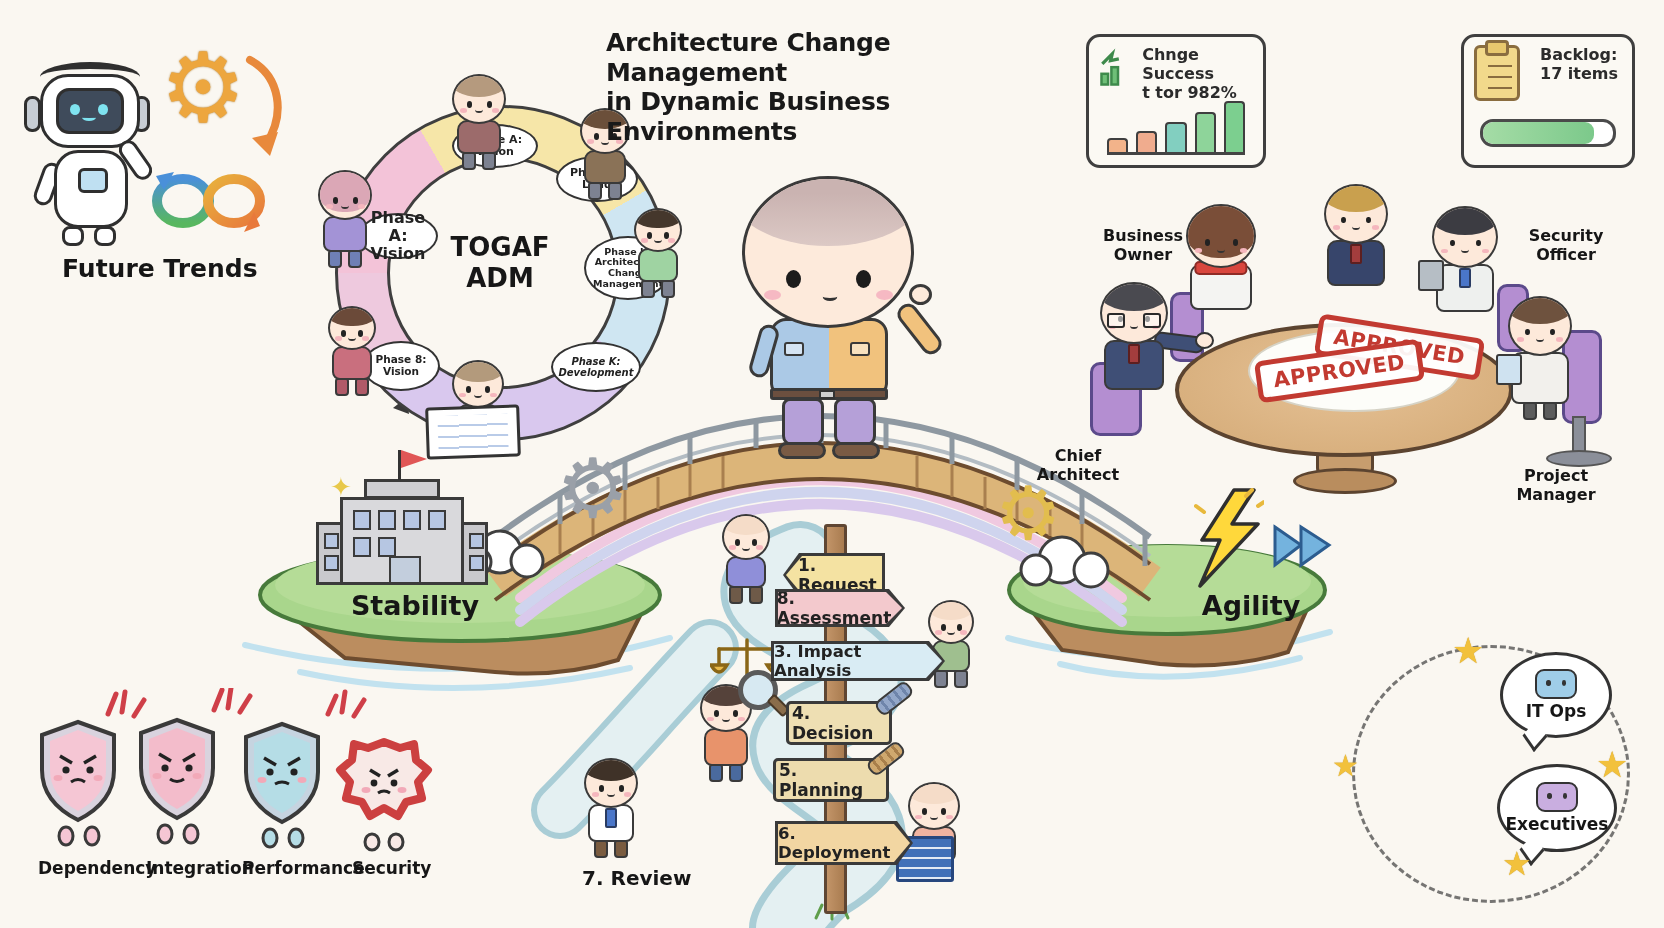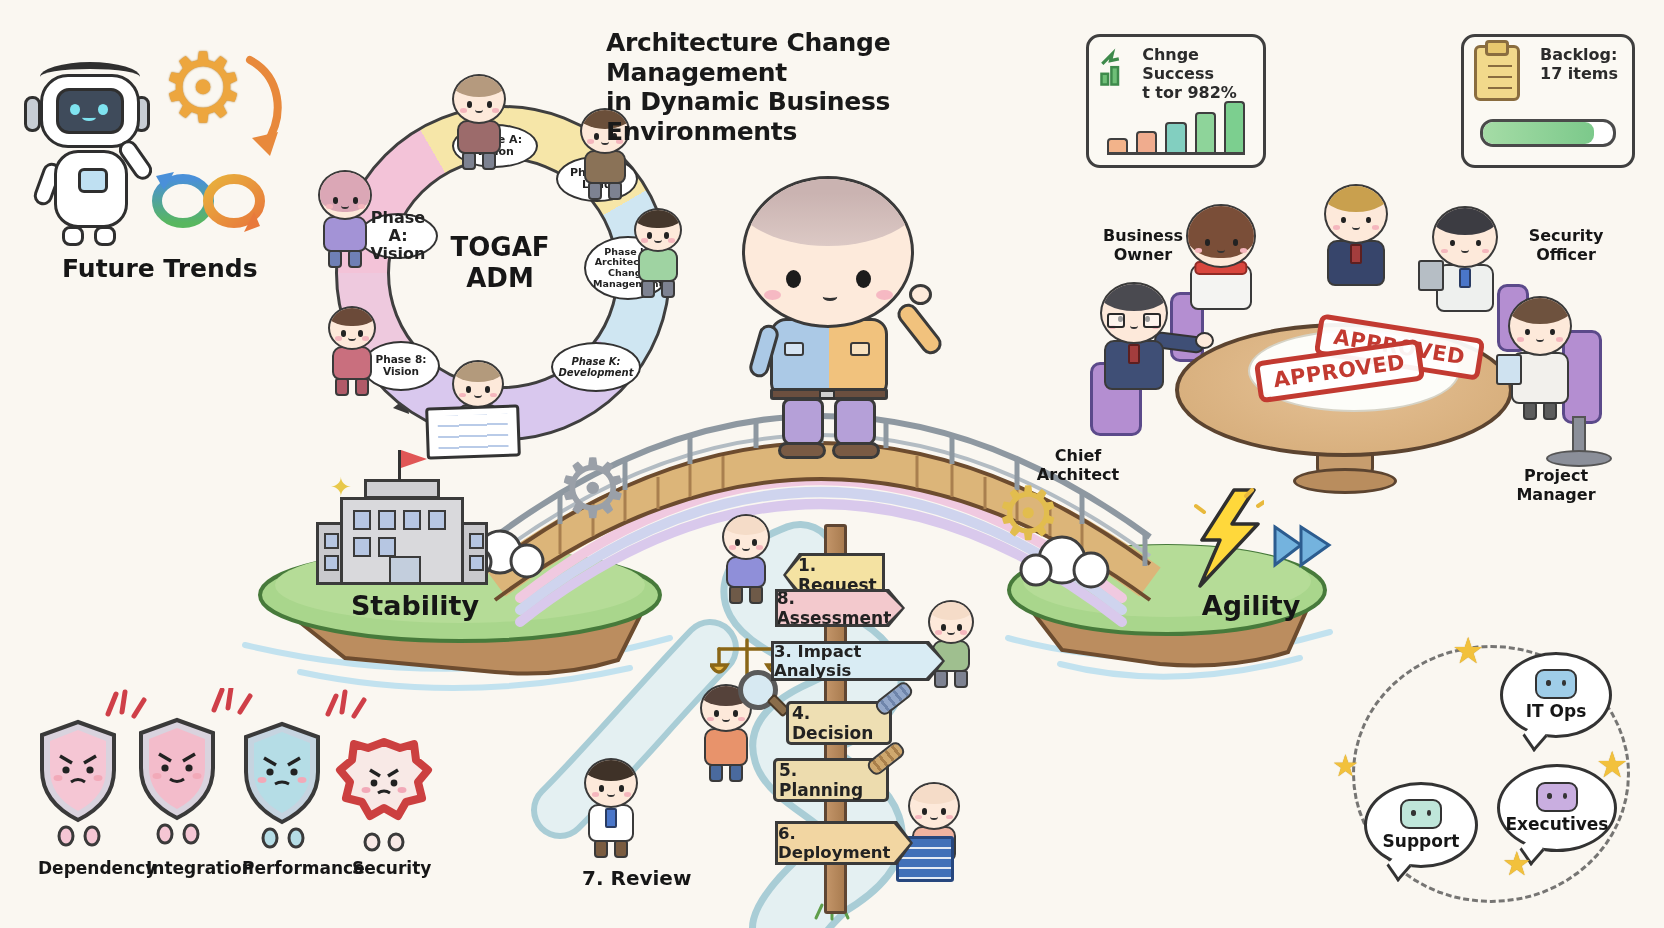--- a/index.html
+++ b/index.html
@@ -777,27 +777,20 @@
   <div class="risk-label" style="left:352px;width:78px;">Security</div>
 
   <div id="stake-circle" class="abs"></div>
   <div class="bub" style="left:1500px;top:652px;width:106px;height:80px;">
     <div class="chat" style="background:#9fcde8;">
         <i class="l"></i>
         <i class="r"></i>
       </div>
     <div class="lbl">IT Ops</div>
   </div>
-  <div class="bub" style="left:1364px;top:782px;width:108px;height:80px;">
-    <div class="chat" style="background:#bfe6da;">
-        <i class="l"></i>
-        <i class="r"></i>
-      </div>
-    <div class="lbl">Support</div>
-  </div>
   <div class="bub" style="left:1497px;top:764px;width:114px;height:82px;">
     <div class="chat" style="background:#c9aee0;">
         <i class="l"></i>
         <i class="r"></i>
       </div>
     <div class="lbl">Executives</div>
   </div>
   <div class="star" style="left:1452px;top:630px;font-size:36px;">★</div>
   <div class="star" style="left:1332px;top:748px;font-size:30px;">★</div>
   <div class="star" style="left:1596px;top:744px;font-size:36px;">★</div>

